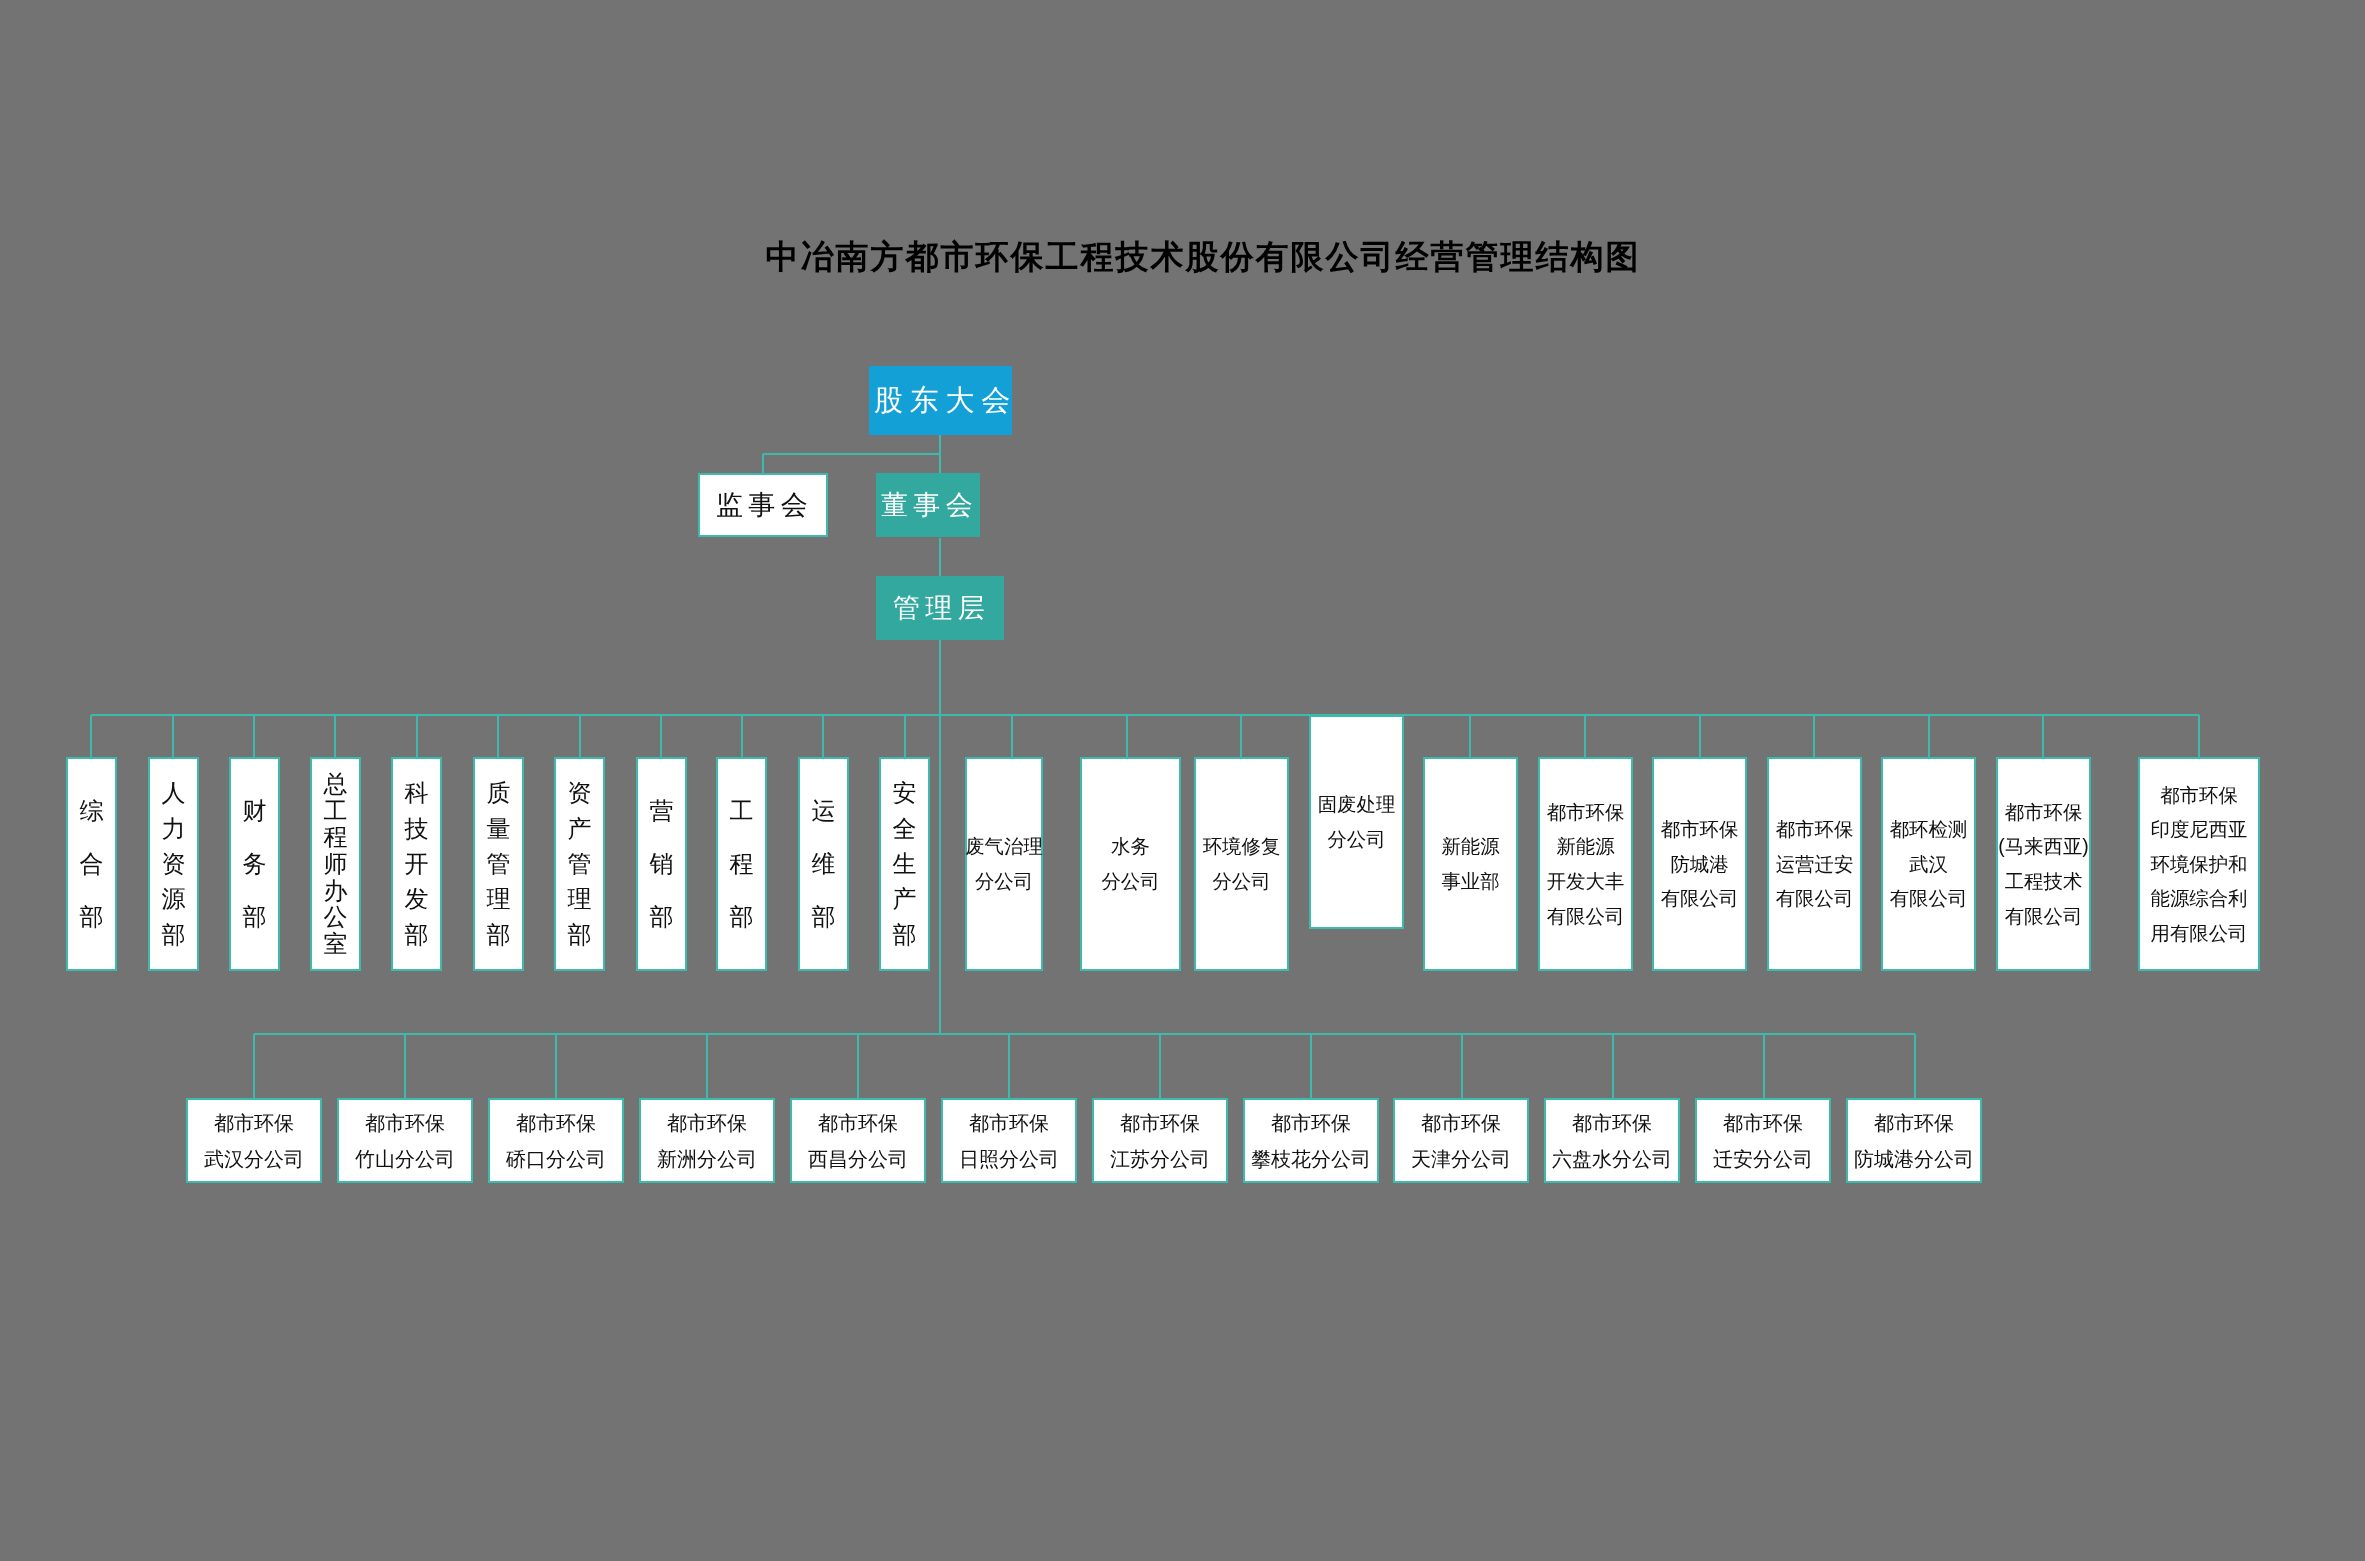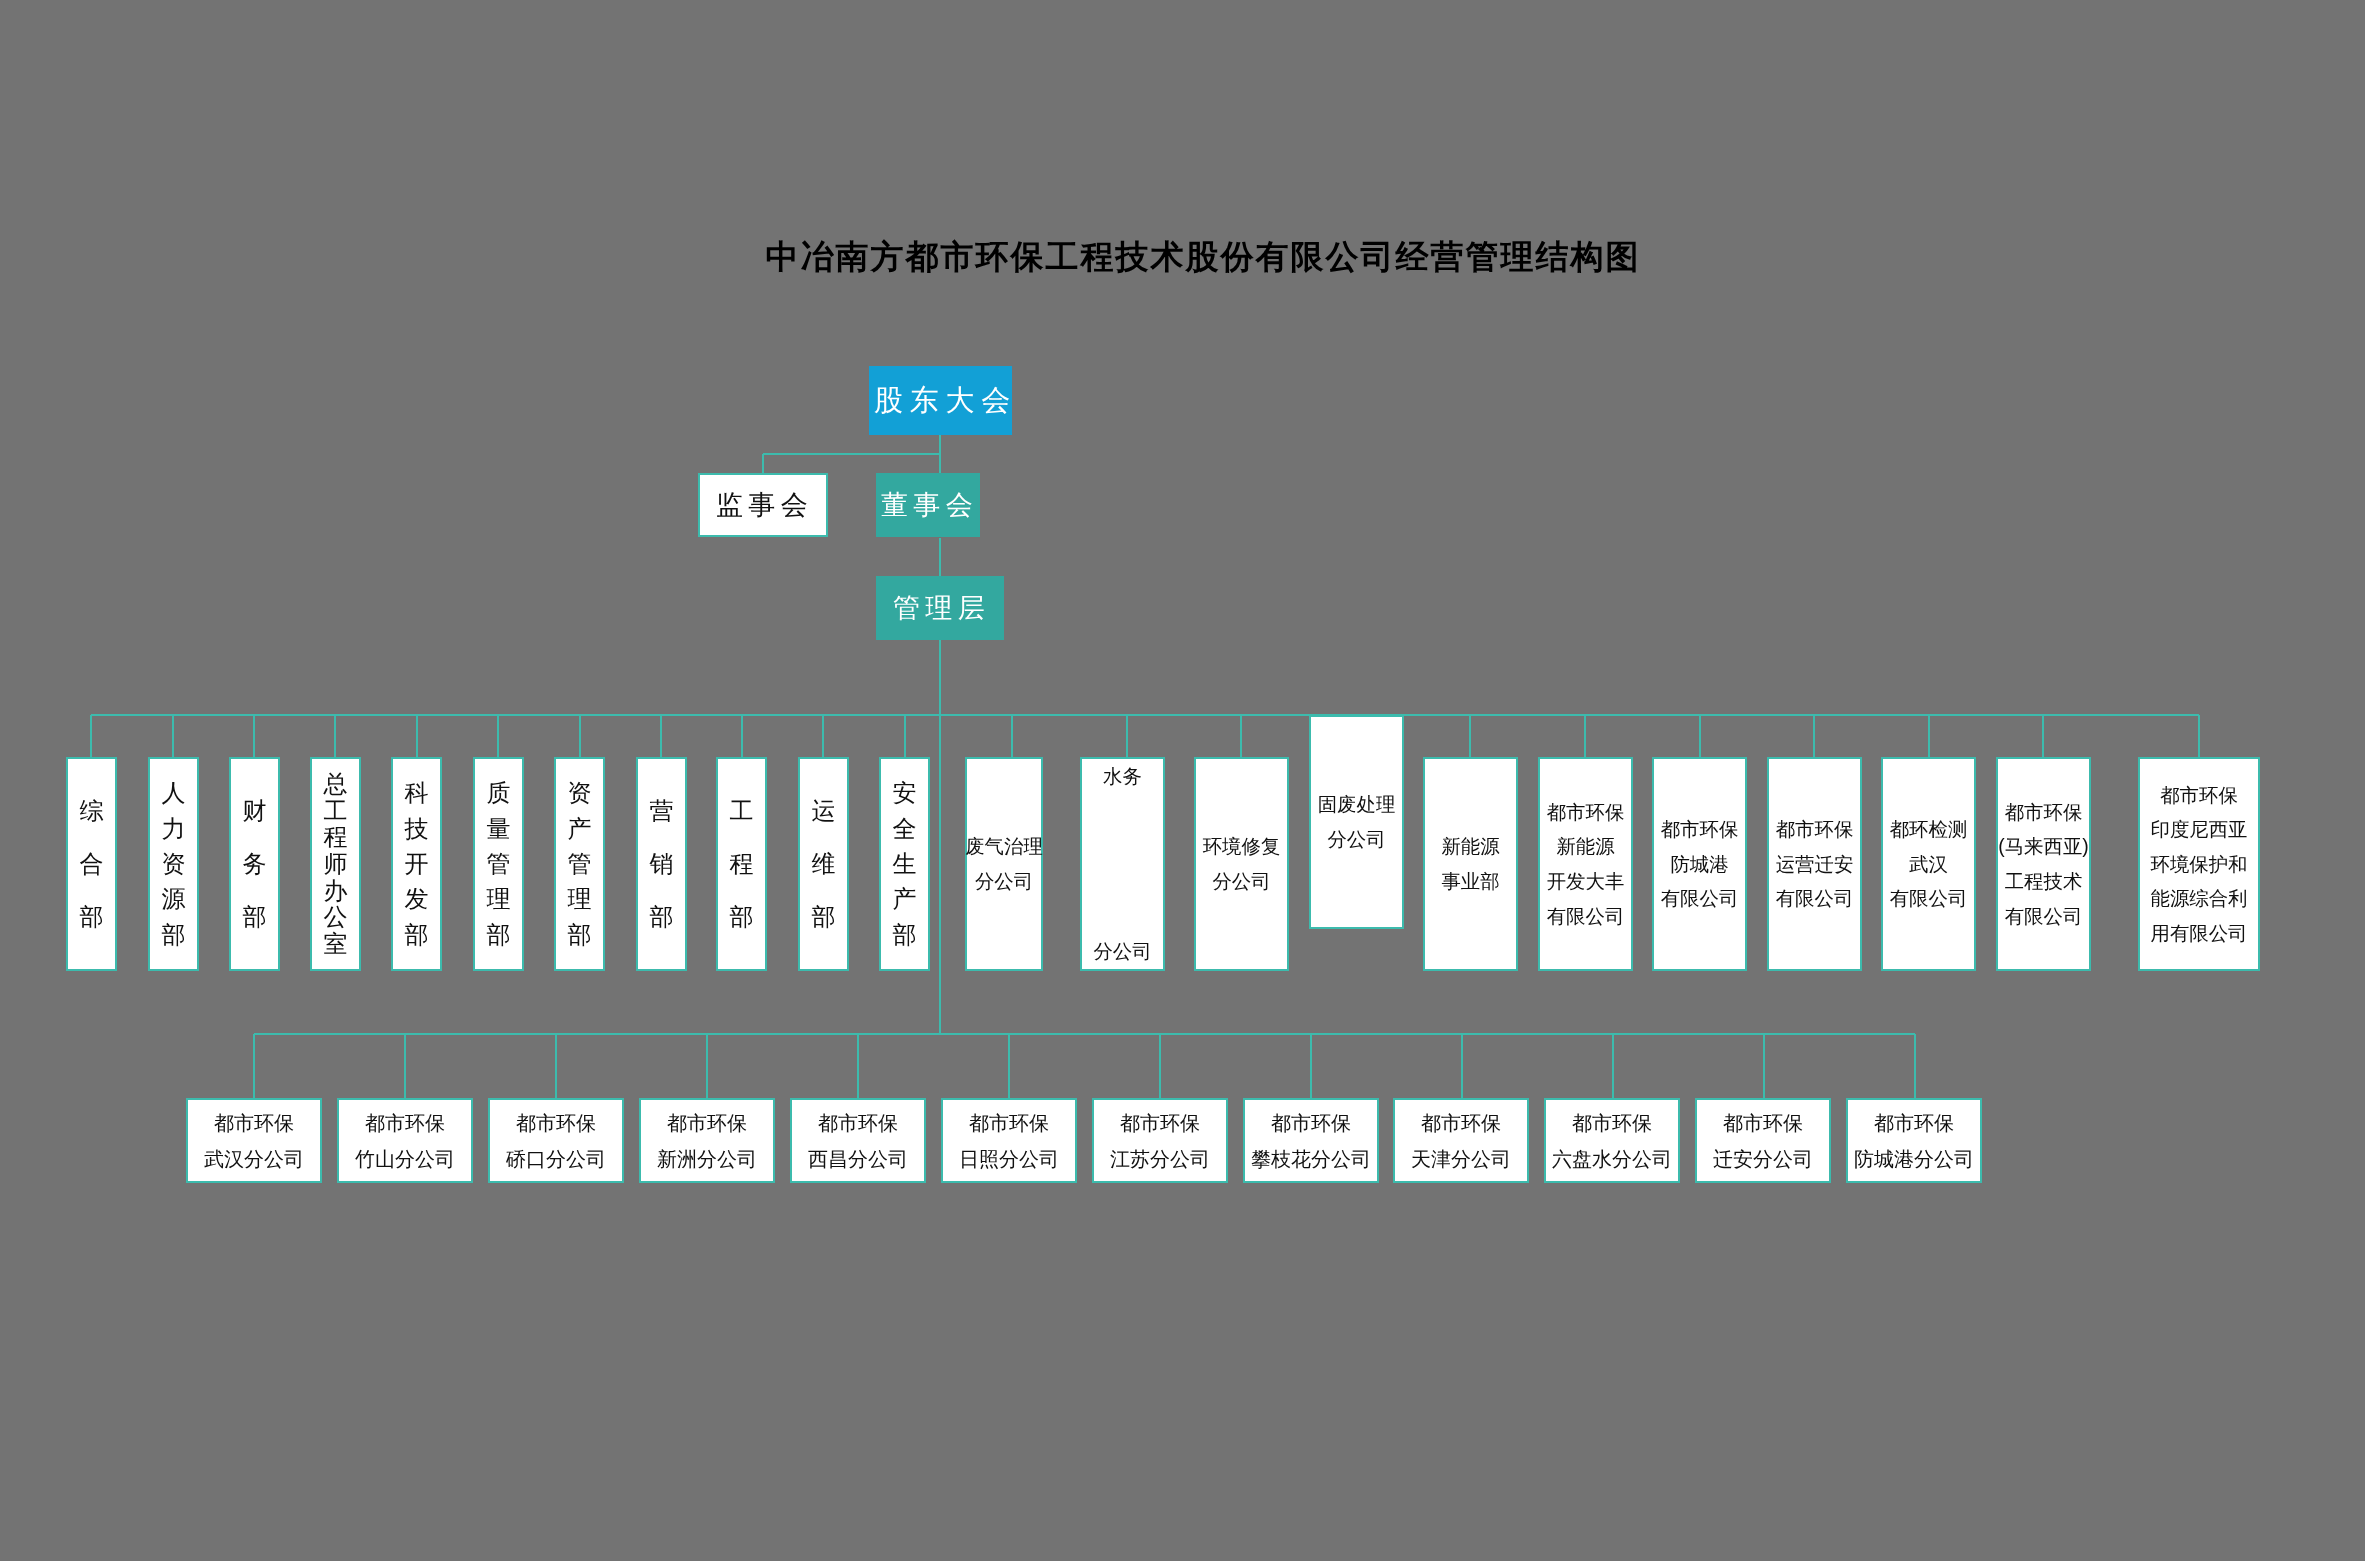--- a/index.html
+++ b/index.html
@@ -166,21 +166,21 @@
       <span>安</span>
       <span>全</span>
       <span>生</span>
       <span>产</span>
       <span>部</span>
     </div>
     <div class="node company" style="left: 965px; top: 757px; width: 78px; height: 214px;">
       <div>废气治理</div>
       <div>分公司</div>
     </div>
-    <div class="node company" style="left: 1080px; top: 757px; width: 85px; height: 214px; justify-content: space-between;">
+    <div class="node company" style="left: 1080px; top: 757px; width: 101px; height: 214px;">
       <div>水务</div>
       <div>分公司</div>
     </div>
     <div class="node company" style="left: 1194px; top: 757px; width: 95px; height: 214px;">
       <div>环境修复</div>
       <div>分公司</div>
     </div>
     <div class="node company" style="left: 1309px; top: 715px; width: 95px; height: 214px;">
       <div>固废处理</div>
       <div>分公司</div>

